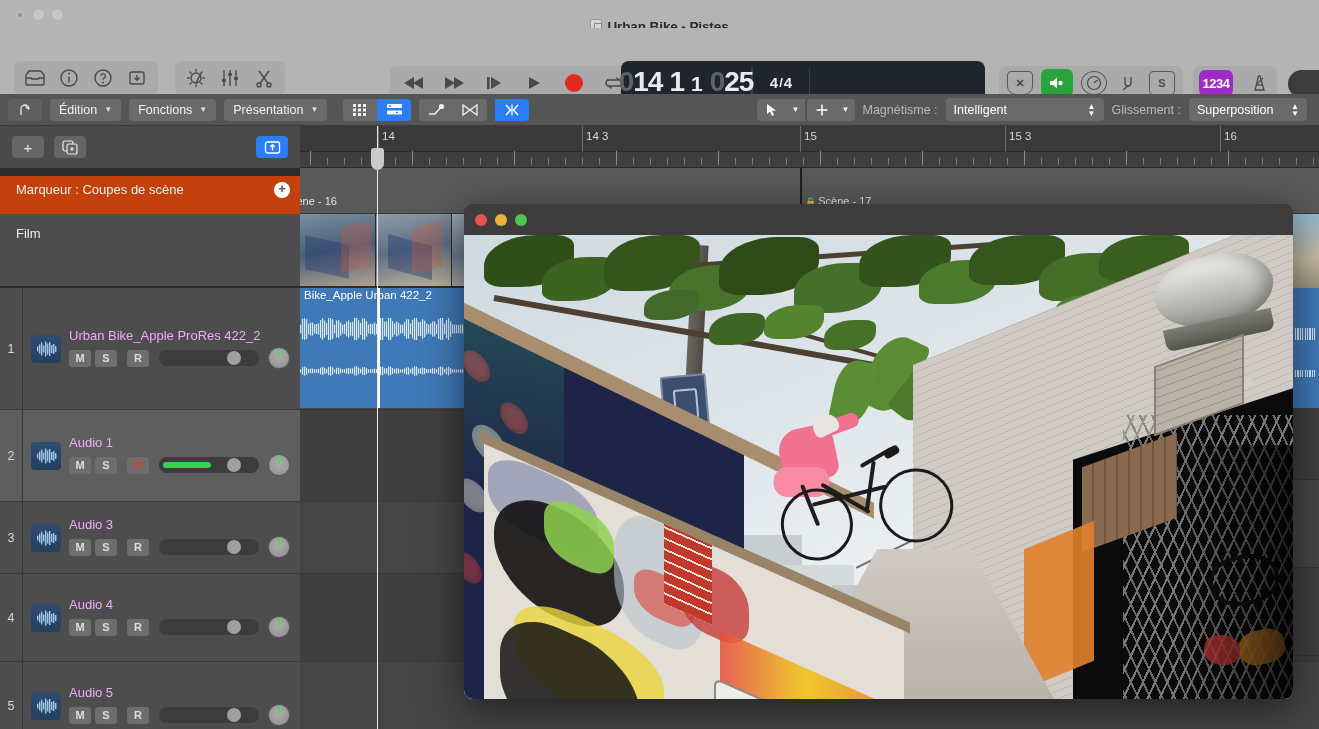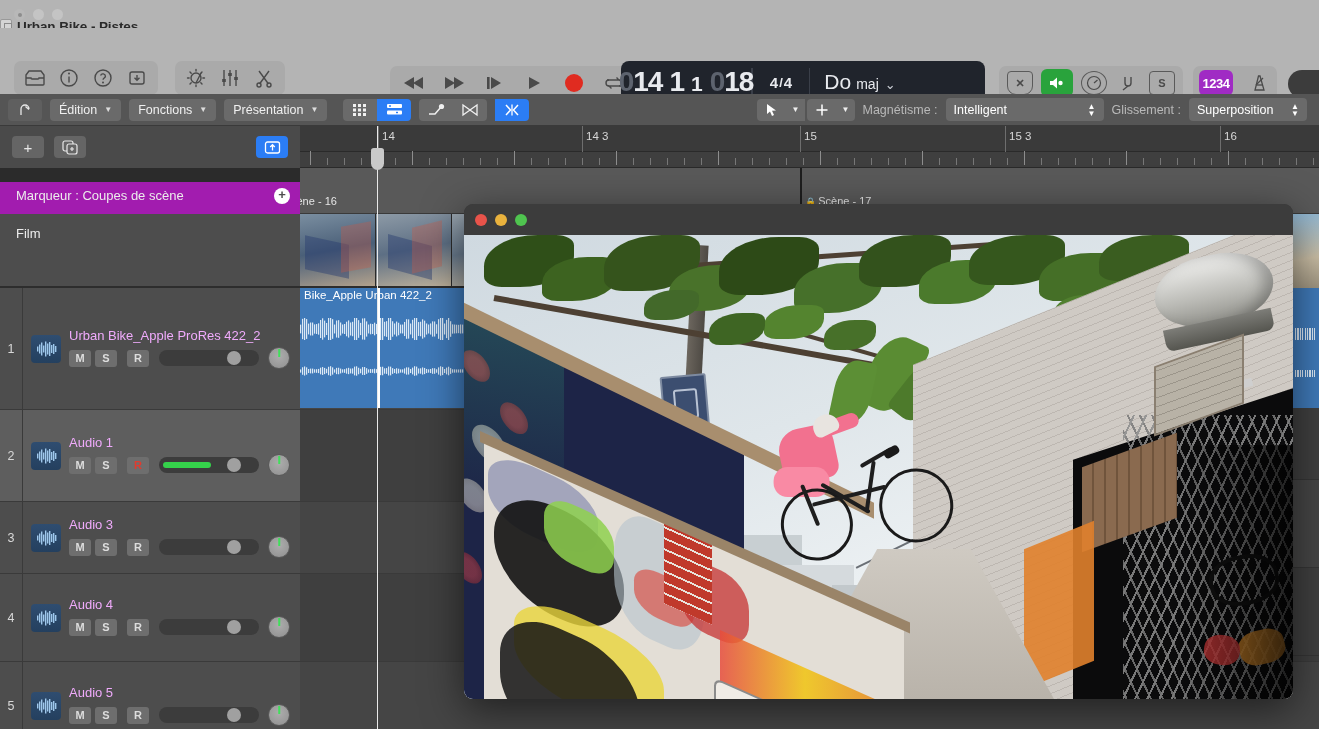--- a/index.html
+++ b/index.html
@@ -11,21 +11,21 @@
   }
 
   
   #titlebar{
     position:absolute; left:0; top:0; width:1319px; height:28px;
     background:#b4b4b4; display:flex; align-items:center;
   }
   .tl-dots{ position:absolute; left:14px; top:9px; display:flex; gap:8px; }
   .tl-dot{ width:11px; height:11px; border-radius:50%; background:#c4c4c4; }
   #title-text{
-    width:100%; text-align:left; font-size:13.5px; font-weight:bold;
+    width:100%; text-align:center; font-size:13.5px; font-weight:bold;
     color:#2a2a2a; letter-spacing:-0.1px;margin-top:24px;
   }
   .title-doc-icon{
     display:inline-block; width:12px;height:14px;background:#d4d4d4;
     border:1px solid #999; border-radius:2px; vertical-align:-2px;
     margin-right:5px; position:relative;
   }
   .title-doc-icon:after{
     content:""; position:absolute; left:3px; top:3px; width:6px;height:7px;
     border:1px solid #8a8a8a;
@@ -114,22 +114,22 @@
   #hdr-toolbar{
     position:absolute; left:0; top:126px; width:300px; height:42px;
     background:#4a4a4a; display:flex; align-items:center; padding:0 12px; gap:10px;
   }
   .hdr-btn{ width:32px;height:22px; background:#656565; border-radius:4px;
             display:flex;align-items:center;justify-content:center; color:#e8e8e8;
             font-size:15px; }
   .hdr-btn.blue{ background:#2b7df5; margin-left:auto; }
 
   #markers-row{
-    position:absolute; left:0; top:182px; width:300px; height:46px;
-    background:#a21caf; border-bottom:1px solid #3a3a3a;
+    position:absolute; left:0; top:176px; width:300px; height:46px;
+    background:#c2410c; border-bottom:1px solid #3a3a3a;
     display:flex; align-items:flex-start; padding:6px 10px 0 16px;
   }
   #markers-row .lbl{ color:#ececec; font-size:13px; }
   .circ-plus{ width:16px;height:16px;border-radius:50%;background:#fff;
               color:#4d4d4d; font-size:13px; font-weight:bold; line-height:14px;
               text-align:center; margin-left:auto; }
 
   #film-row{
     position:absolute; left:0; top:214px; width:300px; height:74px;
     background:#4d4d4d; border-bottom:2px solid #2d2d2d;
@@ -431,48 +431,40 @@
   </div>
 
   <div id="lcd">
     <div class="lcd-sec" style="width:130px">
       <div class="lcd-row">
         <span class="lcd-big lcd-dim">0</span>
         <span class="lcd-big">14</span>
         <span class="lcd-big" style="margin-left:7px">1</span>
         <span class="lcd-med" style="margin-left:7px">1</span>
         <span class="lcd-big lcd-dim" style="margin-left:7px">0</span>
-        <span class="lcd-big">18</span>
+        <span class="lcd-big">25</span>
       </div>
       <div class="lcd-row" style="width:100%;justify-content:space-between;padding:0 8px">
         <span class="lcd-lbl">MES</span>
         <span class="lcd-lbl">TEMPS</span>
         <span class="lcd-lbl">DIV.</span>
         <span class="lcd-lbl">TIC</span>
       </div>
     </div>
     <div class="lcd-div"></div>
     <div class="lcd-div"></div>
     <div class="lcd-sec" style="width:56px">
       <div class="lcd-row" style="align-items:center">
         <span class="lcd-sig">4</span>
         <span class="lcd-sig" style="font-size:13px;margin:0 1px;">/</span>
         <span class="lcd-sig" style="align-self:flex-end">4</span>
       </div>
       <div class="lcd-lbl">DURÉE</div>
     </div>
     <div class="lcd-div"></div>
-    <div class="lcd-sec" style="width:100px">
-      <div class="lcd-row" style="align-items:baseline">
-        <span class="lcd-key">Do</span>
-        <span class="lcd-key" style="font-size:14px;margin-left:5px">maj</span>
-        <span class="lcd-chev">⌄</span>
-      </div>
-      <div class="lcd-lbl">ARM</div>
-    </div>
   </div>
 
   <div id="tb-right">
     <div class="tb-group" style="gap:8px;padding:0 8px">
       <div class="tb-sq" style="border-radius:4px 4px 9px 9px">✕</div>
       <div class="grn">
         <svg width="18" height="16" viewBox="0 0 18 16">
             <path d="M2 6 H5 L9 2.5 V13.5 L5 10 H2 Z" fill="#fff"></path>
             <circle cx="12.5" cy="8" r="2.2" fill="#fff"></circle>
           </svg>

